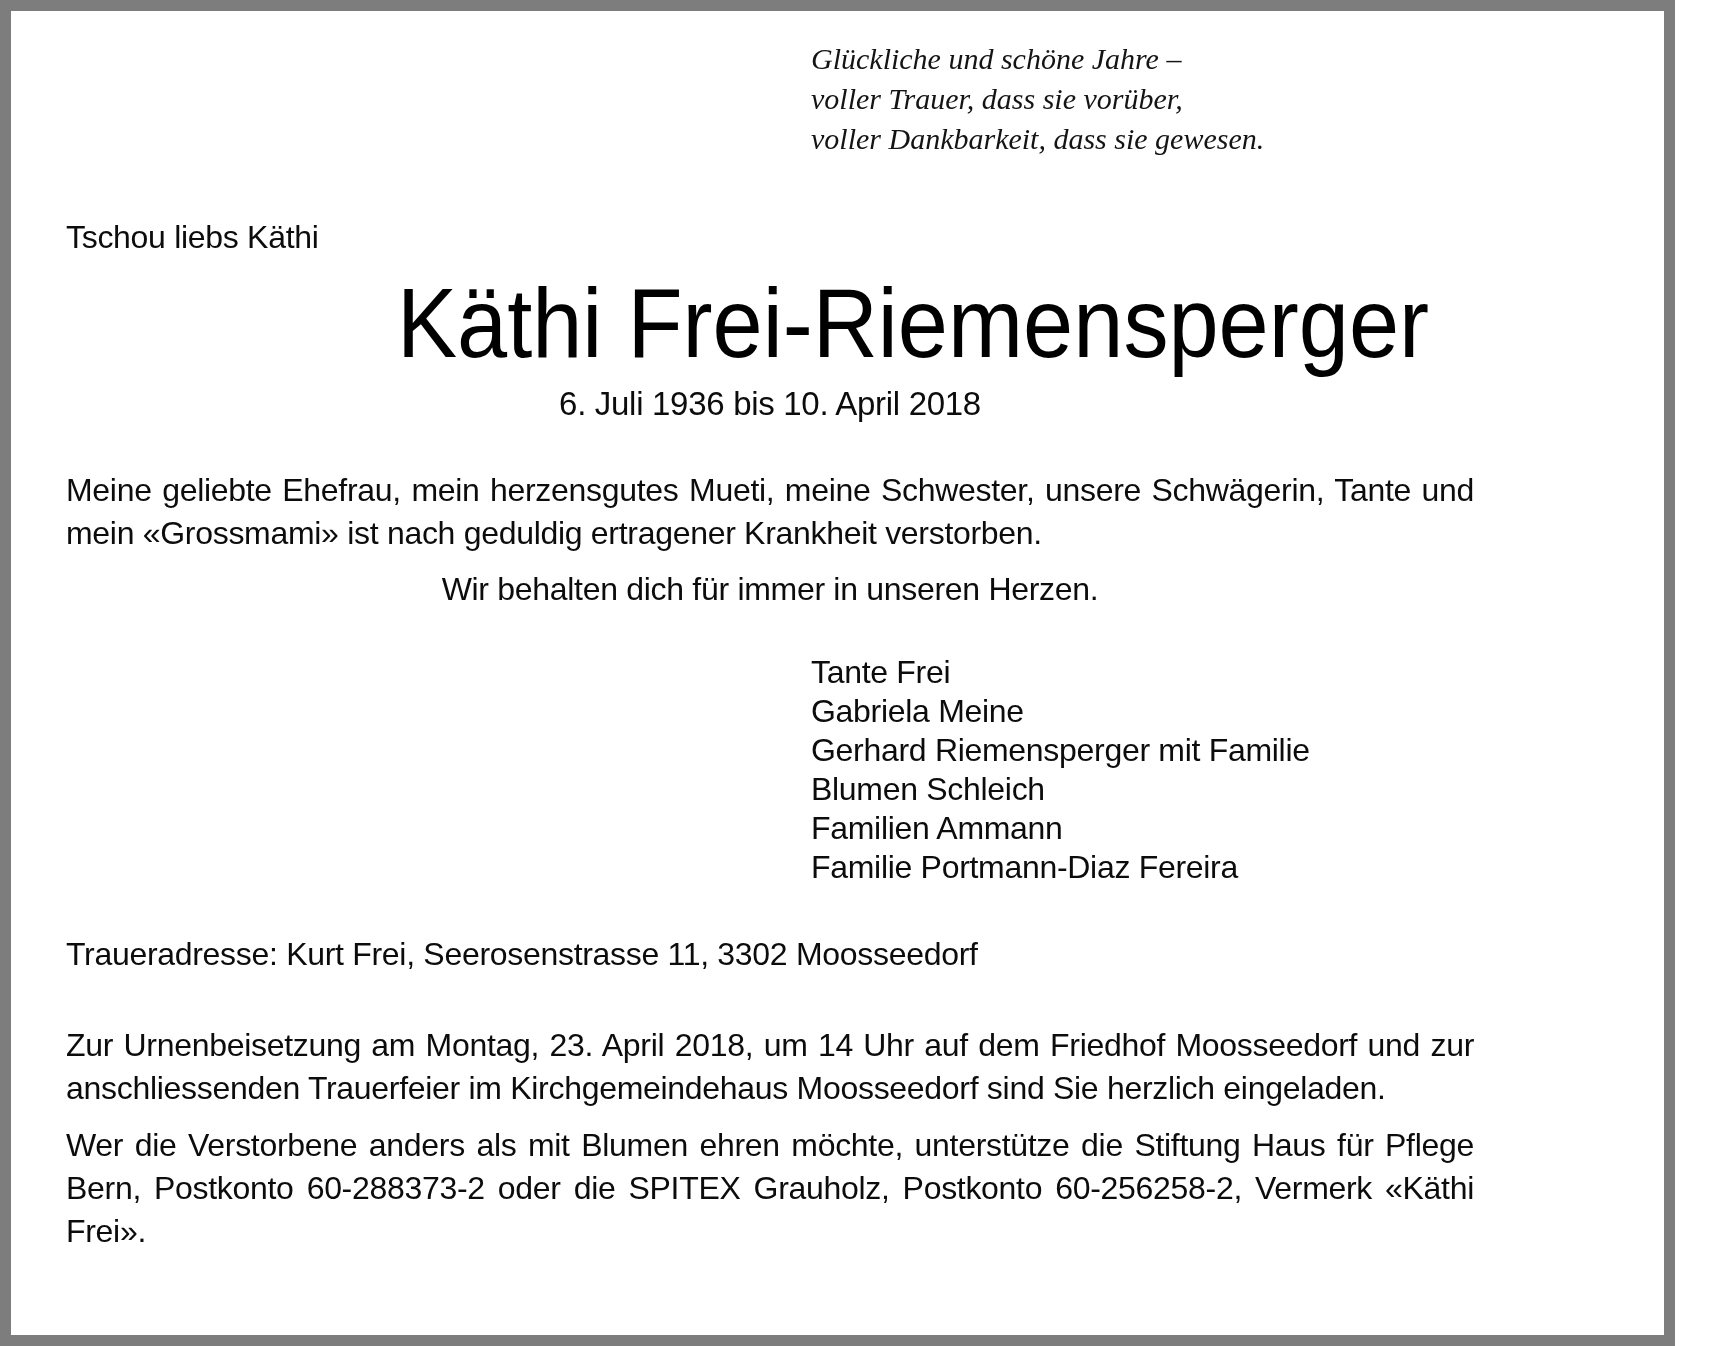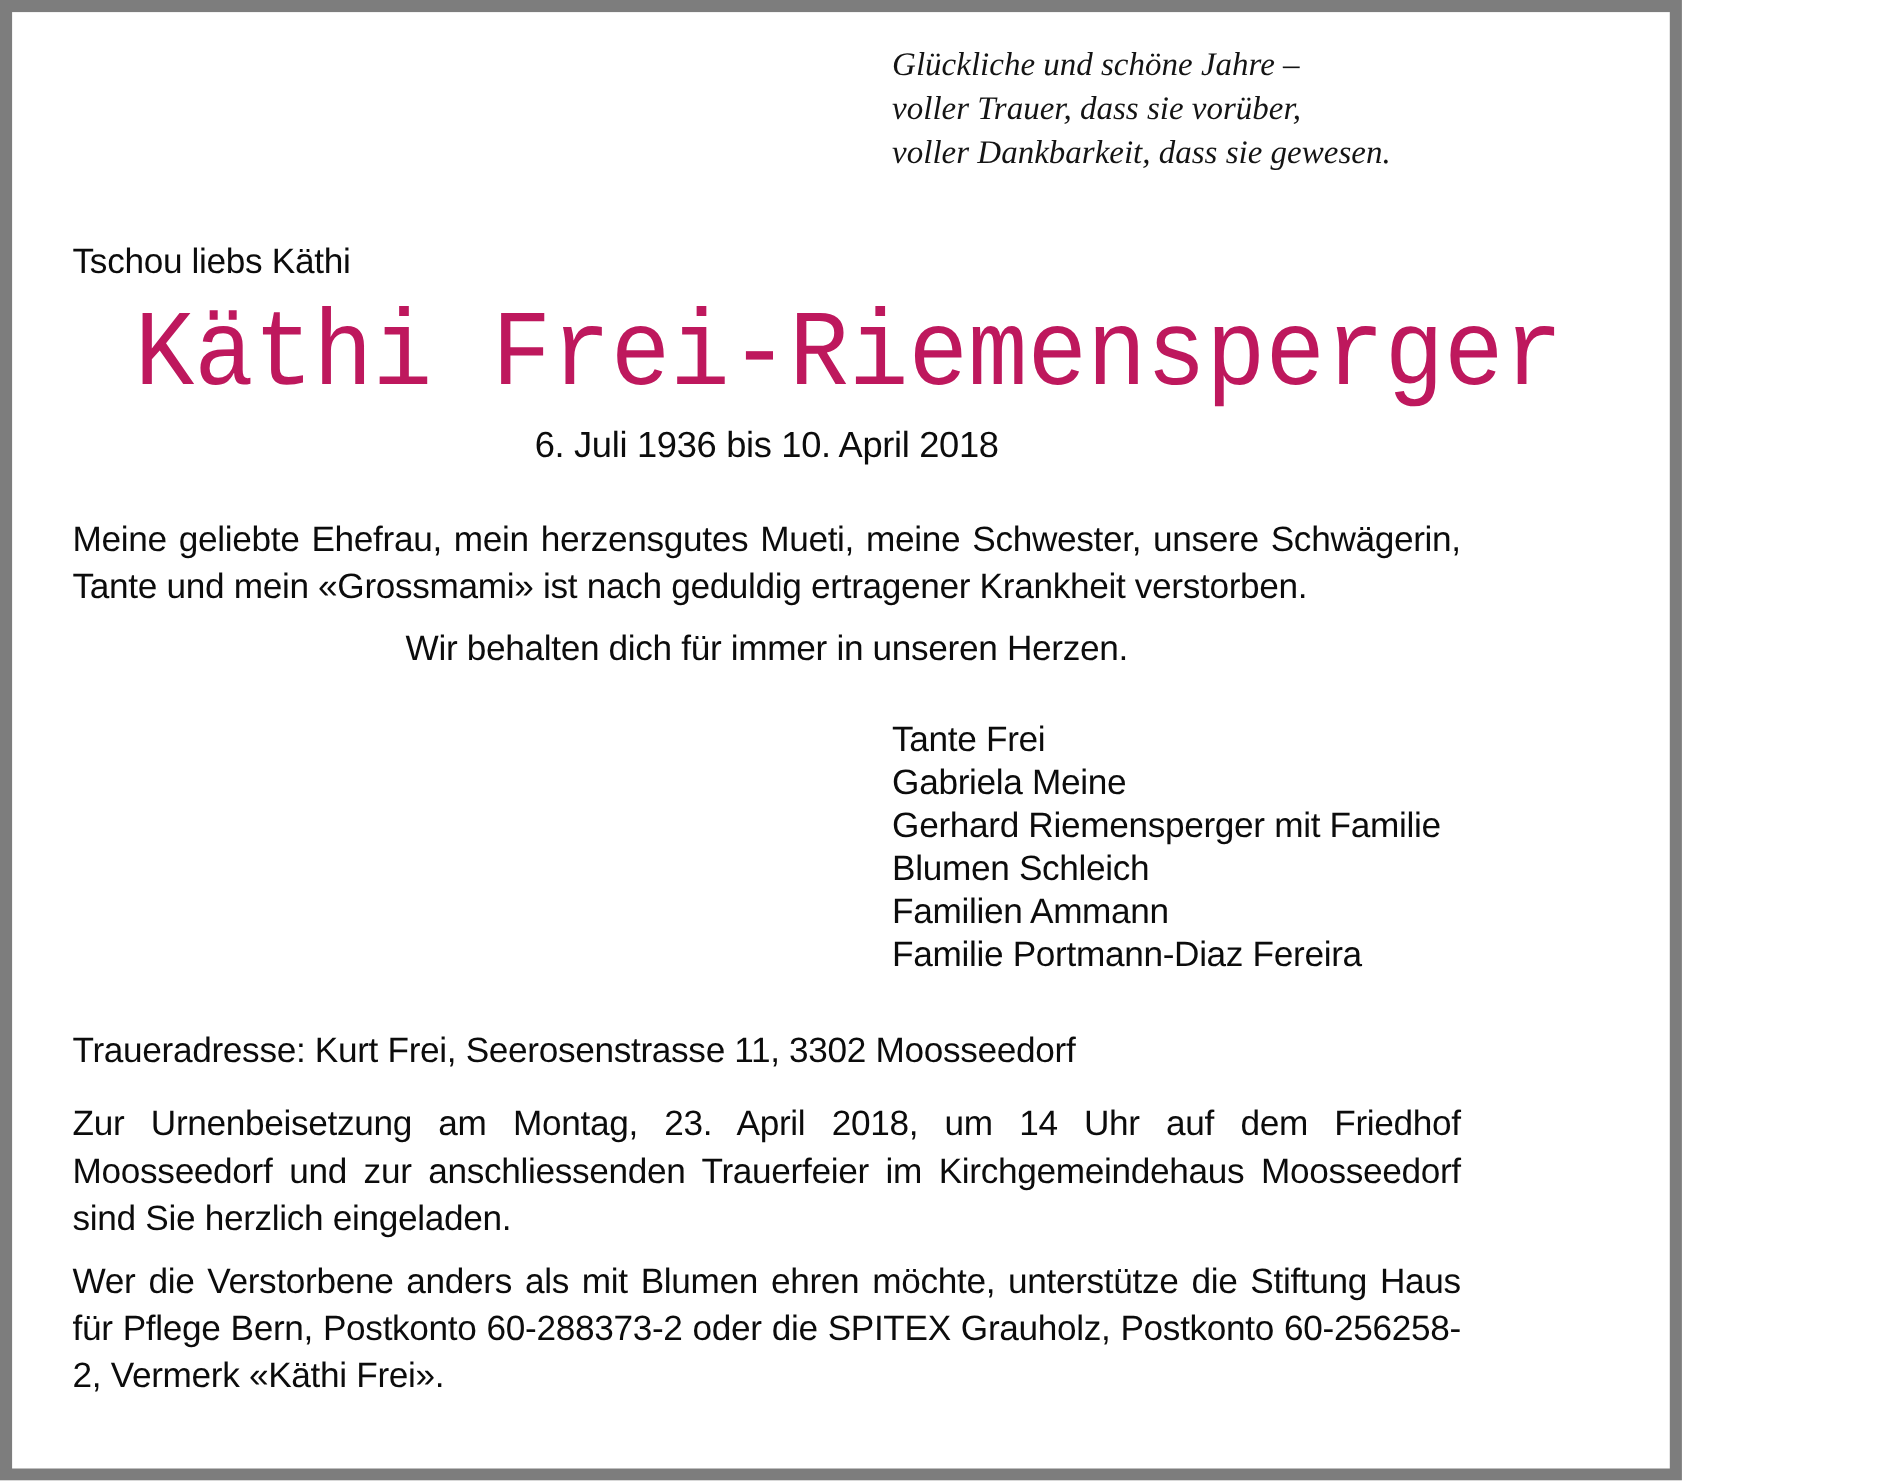--- a/index.html
+++ b/index.html
@@ -2,21 +2,21 @@
 <html lang="de"><head>
 <meta charset="utf-8">
 <style>
   html, body {
     margin: 0;
     padding: 0;
     background: #ffffff;
   }
   .page {
     position: relative;
-    width: 1529px;
+    width: 1675px;
     height: 1346px;
     box-sizing: border-box;
     border: 11px solid #7d7d7d;
     background: #ffffff;
     padding: 28px 190px 40px 55px;
     font-family: "Liberation Sans", sans-serif;
     color: #0c0c0c;
     overflow: hidden;
   }
 
@@ -32,26 +32,26 @@
 
   .greeting {
     margin-top: 58px;
     font-size: 32px;
     line-height: 40px;
     letter-spacing: -0.3px;
   }
 
   .name-title {
     margin-top: 12px;
-    text-align: left;
-    font-family: Liberation Mono, monospace;
+    text-align: right;
+    font-family: Liberation Sans, sans-serif;
     font-size: 98px;
     line-height: 1.12;
     font-weight: 400;
-    color: #be185d;
+    color: #000000;
     white-space: nowrap;
   }
   .name-title .squeeze {
     display: inline-block;
     transform: scaleX(0.92);
     transform-origin: center;
   }
 
   .life-dates {
     margin-top: 6px;
@@ -77,21 +77,21 @@
     letter-spacing: -0.3px;
   }
 
   .mourning-address {
     margin-top: 46px;
     font-size: 32px;
     line-height: 43px;
     letter-spacing: -0.3px;
   }
 
-  .par-funeral  { margin-top: 24px; }
+  .par-funeral  { margin-top: 48px; }
   .par-donation { margin-top: 14px; }
 </style>
 </head>
 <body>
 
 <div class="page">
 
   <div class="quote">
     <div>Glückliche und schöne Jahre –</div>
     <div>voller Trauer, dass sie vorüber,</div>

